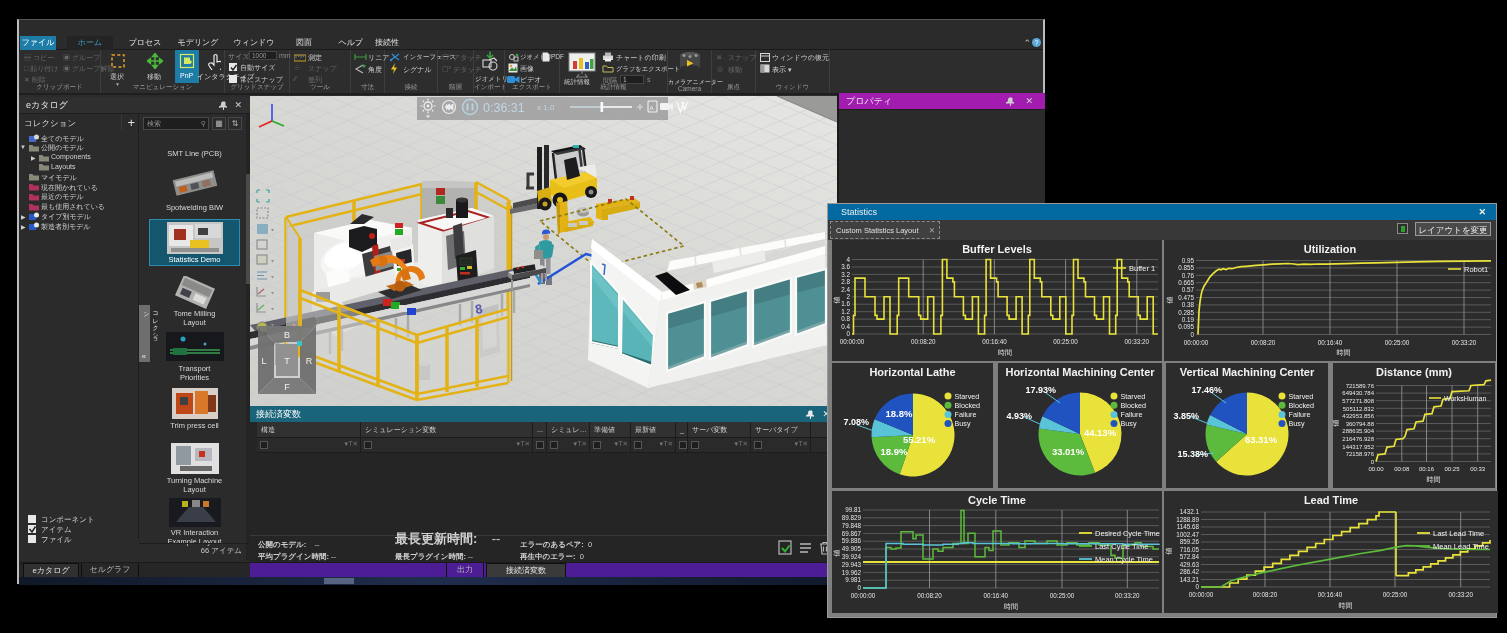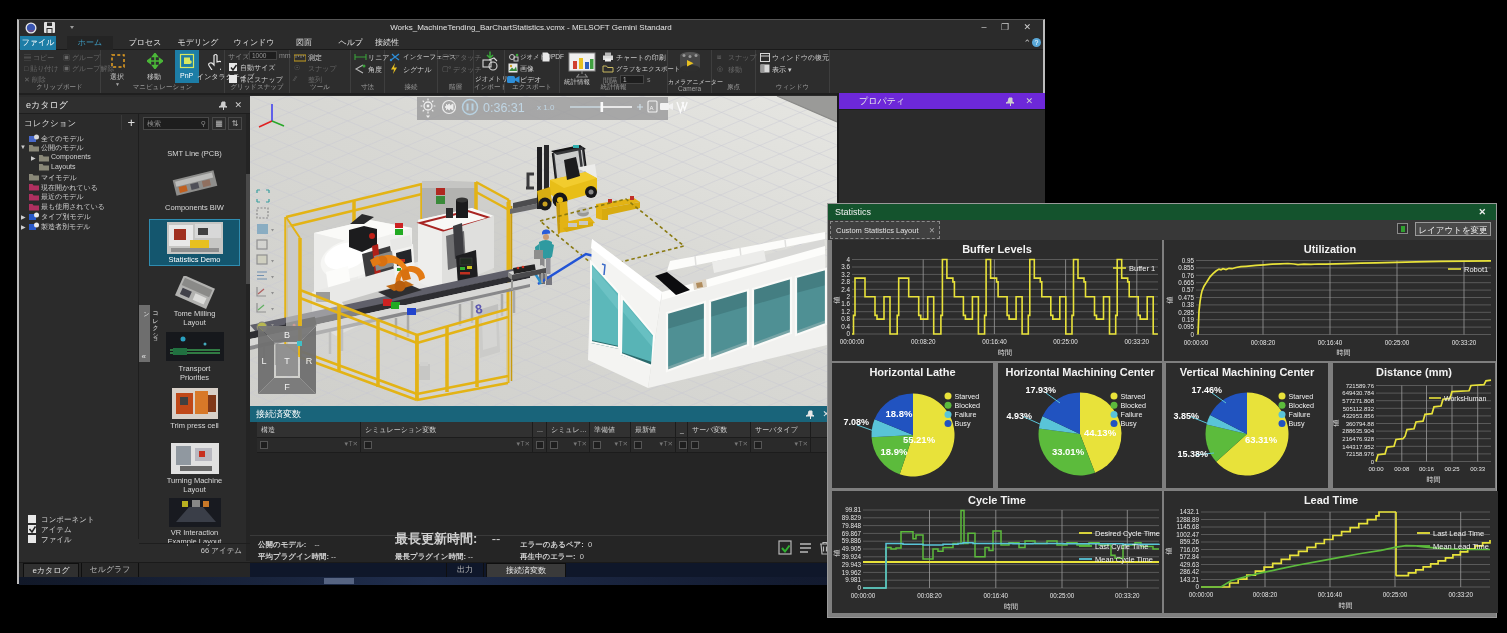--- a/index.html
+++ b/index.html
@@ -1,34 +1,20 @@
 <!DOCTYPE html>
 <html><head><meta charset="utf-8">
 <style>
 *{margin:0;padding:0;box-sizing:border-box}
 body{width:1507px;height:633px;background:#000;font-family:"Liberation Sans",sans-serif;position:relative;overflow:hidden}
 .abs{position:absolute}
 .txt{color:#d0d0d0;font-size:7px;white-space:nowrap}
 .glabel{color:#9e9e9e;font-size:6.5px;text-align:center;position:absolute;bottom:1px;width:100%;white-space:nowrap;overflow:hidden}
 </style></head><body>
 <div class="abs" style="left:17px;top:19px;width:1028px;height:565px;background:#2b2b2b;border-left:2px solid #bcbcbc;border-right:2px solid #bcbcbc;border-top:1px solid #555">
-    <div class="abs" style="left:0;top:0;width:100%;height:16px;background:#2b2b2b">
-      <svg class="abs" style="left:5px;top:2px" width="60" height="13">
-        <circle cx="7" cy="6" r="5.5" fill="#e8e8e8"></circle>
-        <circle cx="7" cy="6" r="4.2" fill="#3a55b0"></circle>
-        <path d="M3.5,8.5 a4.5,2.5 0 0 0 7,0" fill="#b04040" opacity="0.8"></path>
-        <rect x="20" y="0" width="11" height="11" rx="1" fill="#e0e0e0"></rect>
-        <rect x="23" y="0.5" width="5" height="3.5" fill="#2b2b2b"></rect>
-        <rect x="22.5" y="6" width="6" height="5" fill="#2b2b2b"></rect>
-        <rect x="23.5" y="7" width="4" height="4" fill="#e0e0e0"></rect>
-        <path d="M46,4 l4,0 l-2,3 z" fill="#9a9a9a"></path>
-      </svg>
-      <div class="abs" style="left:0;top:3px;width:100%;text-align:center;color:#e2e2e2;font-size:8px">Works_MachineTending_BarChartStatistics.vcmx - MELSOFT Gemini Standard</div>
-      <div class="abs" style="right:6px;top:2px;color:#cfcfcf;font-size:9px;letter-spacing:6px">– ❐ ✕</div>
-    </div>
     <div class="abs" style="left:0;top:16px;width:100%;height:14px;background:#2b2b2b;border-bottom:1px solid #1a1a1a">
       <div class="abs" style="left:1px;width:36px;top:0;height:14px;text-align:center;font-size:8px;line-height:14px;color:#e0e0e0;white-space:nowrap;background:#1d7da6;color:#fff">ファイル</div>
       <div class="abs" style="left:48px;width:46px;top:0;height:14px;text-align:center;font-size:8px;line-height:14px;color:#e0e0e0;white-space:nowrap;background:#242424;color:#3e9ec4">ホーム</div>
       <div class="abs" style="left:106px;width:40px;top:0;height:14px;text-align:center;font-size:8px;line-height:14px;color:#e0e0e0;white-space:nowrap">プロセス</div>
       <div class="abs" style="left:156px;width:46px;top:0;height:14px;text-align:center;font-size:8px;line-height:14px;color:#e0e0e0;white-space:nowrap">モデリング</div>
       <div class="abs" style="left:212px;width:46px;top:0;height:14px;text-align:center;font-size:8px;line-height:14px;color:#e0e0e0;white-space:nowrap">ウィンドウ</div>
       <div class="abs" style="left:268px;width:34px;top:0;height:14px;text-align:center;font-size:8px;line-height:14px;color:#e0e0e0;white-space:nowrap">図面</div>
       <div class="abs" style="left:308px;width:36px;top:0;height:14px;text-align:right;font-size:8px;line-height:14px;color:#e0e0e0;white-space:nowrap">ヘルプ</div>
       <div class="abs" style="left:350px;width:36px;top:0;height:14px;text-align:center;font-size:8px;line-height:14px;color:#e0e0e0;white-space:nowrap">接続性</div>
     </div>
@@ -292,21 +278,21 @@
         <div class="abs" style="left:0;top:35px;width:100%;text-align:center;color:#d8d8d8;font-size:7.5px;line-height:1.25">SMT Line (PCB)</div>
         <div class="abs" style="left:50%;top:52px;transform:translateX(-50%)"><svg width="50" height="34">
             <g transform="rotate(-14 25 17)">
               <rect x="4" y="9" width="42" height="16" fill="#8e8e8c"></rect>
               <rect x="6" y="11" width="38" height="5" fill="#bcbcba"></rect>
               <rect x="8" y="17" width="8" height="6" fill="#c06020"></rect>
               <rect x="20" y="17" width="8" height="6" fill="#505058"></rect>
               <rect x="32" y="17" width="8" height="6" fill="#907060"></rect>
             </g>
           </svg></div>
-        <div class="abs" style="left:0;top:89px;width:100%;text-align:center;color:#d8d8d8;font-size:7.5px;line-height:1.25">Components BIW</div>
+        <div class="abs" style="left:0;top:89px;width:100%;text-align:center;color:#d8d8d8;font-size:7.5px;line-height:1.25">Spotwelding BIW</div>
         <div class="abs" style="left:10px;top:105px;width:91px;height:47px;background:#14566e;border:1px solid #2f8cb0"></div>
         <div class="abs" style="left:50%;top:108px;transform:translateX(-50%)"><svg width="56" height="32">
             <rect width="56" height="32" fill="#c6c6c4"></rect>
             <rect x="2" y="3" width="24" height="21" fill="#e8e8e8"></rect>
             <rect x="28" y="2" width="26" height="14" fill="#d8d8d8"></rect>
             <rect x="7" y="7" width="12" height="11" fill="#a03020"></rect>
             <rect x="31" y="6" width="10" height="7" fill="#404040"></rect>
             <rect x="23" y="18" width="19" height="9" fill="#e8c020"></rect>
             <rect x="4" y="26" width="48" height="4" fill="#909090"></rect>
           </svg></div>
@@ -683,34 +669,34 @@
       <div class="abs" style="left:145px;top:146px;color:#d0d0d0;font-size:7.5px;white-space:nowrap"><b>最長プラグイン時間:</b>&nbsp;--</div>
       <div class="abs" style="left:270px;top:146px;color:#d0d0d0;font-size:7.5px;white-space:nowrap"><b>再生中のエラー:</b>&nbsp;&nbsp;0</div>
       <svg class="abs" style="left:528px;top:134px" width="80" height="16">
         <rect x="1" y="1" width="12" height="13" fill="none" stroke="#b8b8b8" stroke-width="1.2"></rect>
         <path d="M4,8 l3,3.5 l4.5,-6" stroke="#30b030" stroke-width="2" fill="none"></path>
         <path d="M22,4 l11,0 M22,8 l11,0 M22,12 l8,0" stroke="#b8b8b8" stroke-width="1.6"></path>
         <path d="M42,4 l10,0 M43,4 l1,10 l8,0 l1,-10 M45,4 l0,-1.5 l4,0 l0,1.5 M45.5,6.5 l0,5 M48.5,6.5 l0,5" stroke="#b8b8b8" stroke-width="1.2" fill="none"></path>
         <path d="M68,3 a5,5 0 1 1 -5,5 M63,4 l0,4 l4,0" stroke="#b8b8b8" stroke-width="1.4" fill="none"></path>
       </svg>
     </div>
-    <div class="abs" style="left:231px;top:542px;width:587px;height:15px;background:#0f172a;border-top:1px solid #1a1a1a">
+    <div class="abs" style="left:231px;top:542px;width:587px;height:15px;background:#4c1d95;border-top:1px solid #1a1a1a">
       <div class="abs" style="left:196px;top:0;width:38px;height:15px;color:#b8b8b8;font-size:8px;text-align:center;line-height:14px;border:1px solid #0f0f0f;border-top:none;white-space:nowrap">出力</div>
       <div class="abs" style="left:236px;top:0;width:80px;height:15px;background:#3a3a3a;border:1px solid #0f0f0f;color:#e8e8e8;font-size:8px;text-align:center;line-height:14px;white-space:nowrap">接続済変数</div>
     </div>
     <div class="abs" style="left:818px;top:73px;width:208px;height:469px;background:#2b2b2b;border-left:2px solid #1a1a1a">
-      <div class="abs" style="left:0;top:0;width:100%;height:17px;background:#6d28d9;border-bottom:1px solid #1e1e1e;color:#e8e8e8;font-size:9px;line-height:17px;padding-left:20px">プロパティ<svg class="abs" style="right:30px;top:4px" width="9" height="9">
+      <div class="abs" style="left:0;top:0;width:100%;height:17px;background:#a21caf;border-bottom:1px solid #1e1e1e;color:#e8e8e8;font-size:9px;line-height:17px;padding-left:7px">プロパティ<svg class="abs" style="right:30px;top:4px" width="9" height="9">
           <path d="M3,1 l3,0 l0,4 l2,1 l-8,0 l2,-1 z M4.5,6 l0,3" fill="#cfcfcf" stroke="#cfcfcf"></path>
         </svg><span class="abs" style="right:12px;top:0;color:#cfcfcf">✕</span></div>
     </div>
     <div class="abs" style="left:0;top:557px;width:100%;height:8px;background:linear-gradient(90deg,#111828 0%,#1b2742 30%,#202e4e 40%,#1a2540 55%,#131b30 75%,#0e1526 100%)"></div>
     <div class="abs" style="left:305px;top:558px;width:30px;height:6px;background:#566482"></div>
   </div>
 <div class="abs" style="left:827px;top:203px;width:670px;height:415px;background:#7f7f7f;border:1px solid #9a9a9a">
-    <div class="abs" style="left:0;top:0;width:100%;height:16px;background:#14532d;color:#f0f0f0;font-size:9px;line-height:16px;padding-left:7px">Statistics<span class="abs" style="right:10px;top:0;color:#f0f0f0;font-weight:bold">✕</span></div>
+    <div class="abs" style="left:0;top:0;width:100%;height:16px;background:#0369a1;color:#f0f0f0;font-size:9px;line-height:16px;padding-left:13px">Statistics<span class="abs" style="right:10px;top:0;color:#f0f0f0;font-weight:bold">✕</span></div>
     <div class="abs" style="left:0;top:16px;width:100%;height:20px;background:#383838">
       <div class="abs" style="left:2px;top:1px;width:110px;height:18px;border:1px dashed #8a8a8a;color:#e0e0e0;font-size:7.5px;line-height:18px;padding-left:5px;background:#404040;white-space:nowrap">Custom Statistics Layout<span style="position:absolute;right:4px;color:#aaa">✕</span></div>
       <div class="abs" style="right:88px;top:3px;width:11px;height:11px;border:1px solid #8a8a8a;background:#2e2e2e">
         <span style="position:absolute;left:3px;top:2px;width:4px;height:6px;background:#30a030"></span>
       </div>
       <div class="abs" style="right:5px;top:2px;width:76px;height:14px;border:1px solid #9a9a9a;background:#4a4a4a;color:#f0f0f0;font-size:8.5px;text-align:center;line-height:14px;white-space:nowrap">レイアウトを変更</div>
     </div>
     <div class="abs" style="left:4px;top:36px">
       <svg width="330" height="121" viewBox="0 0 330 121" style="display:block">
         <rect width="330" height="121" fill="#2c2c2c"></rect>

